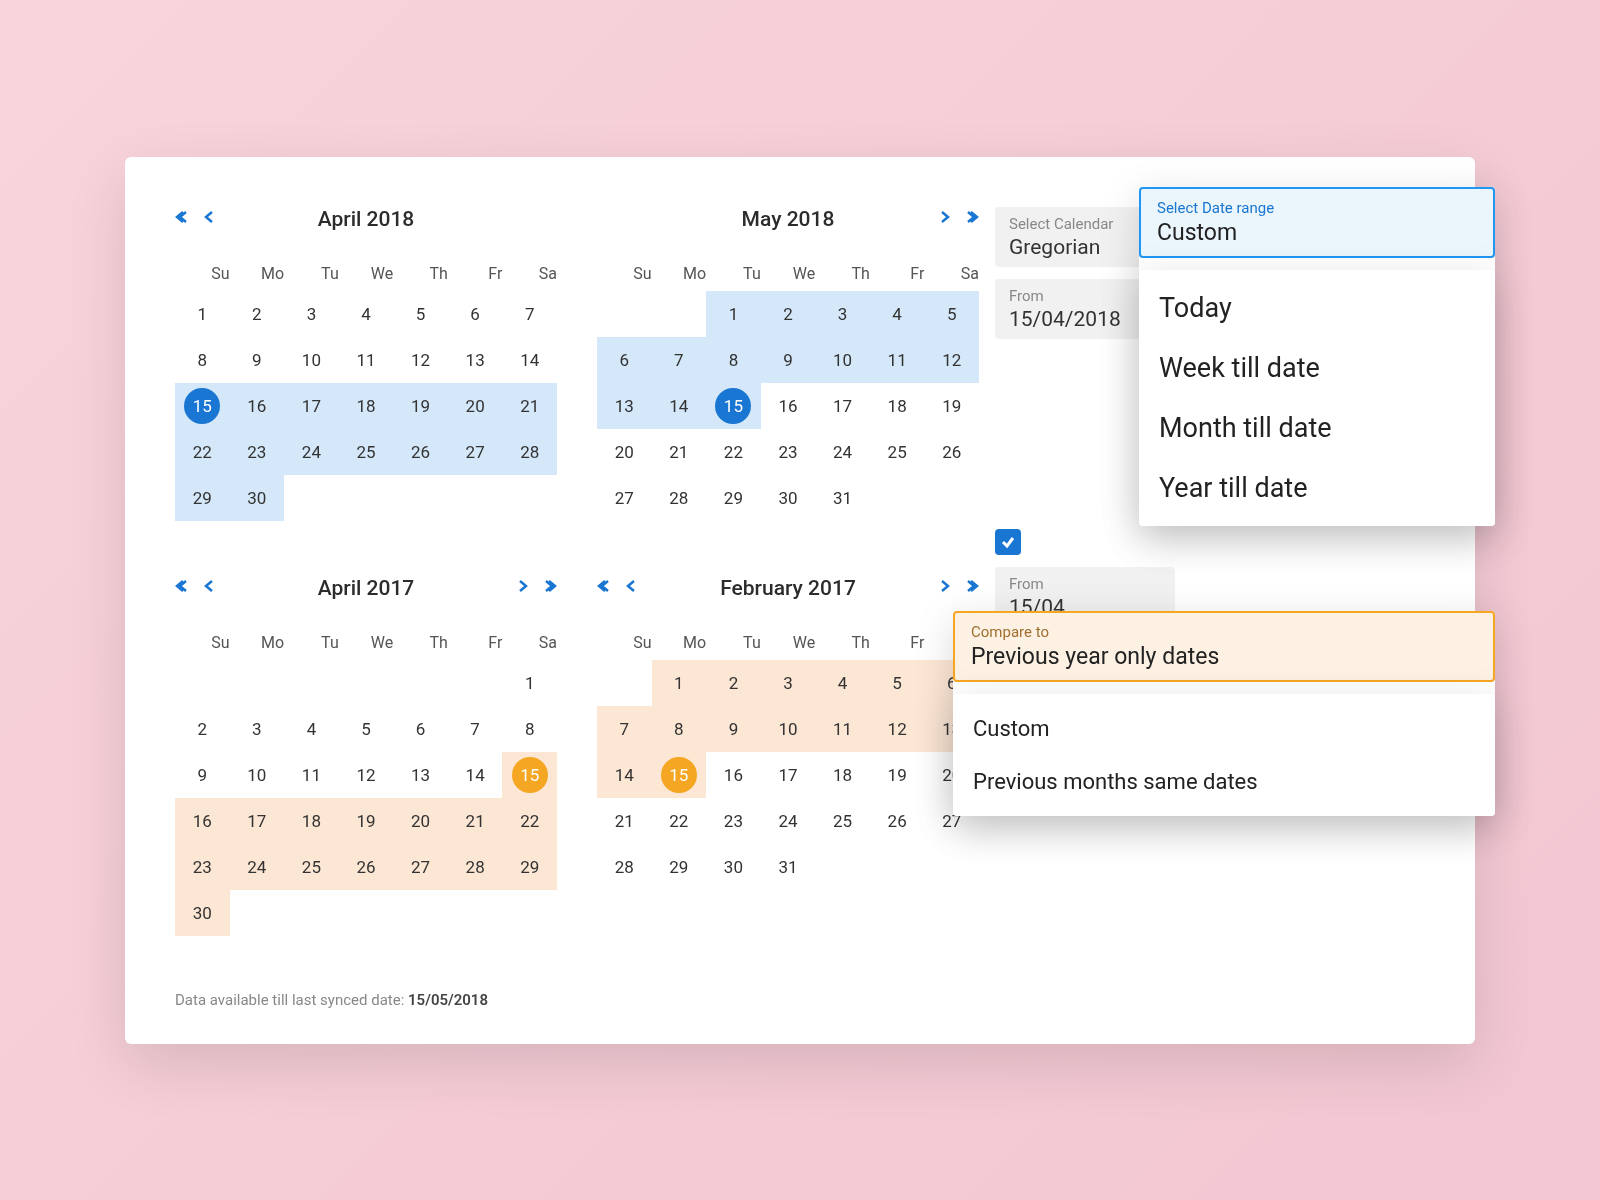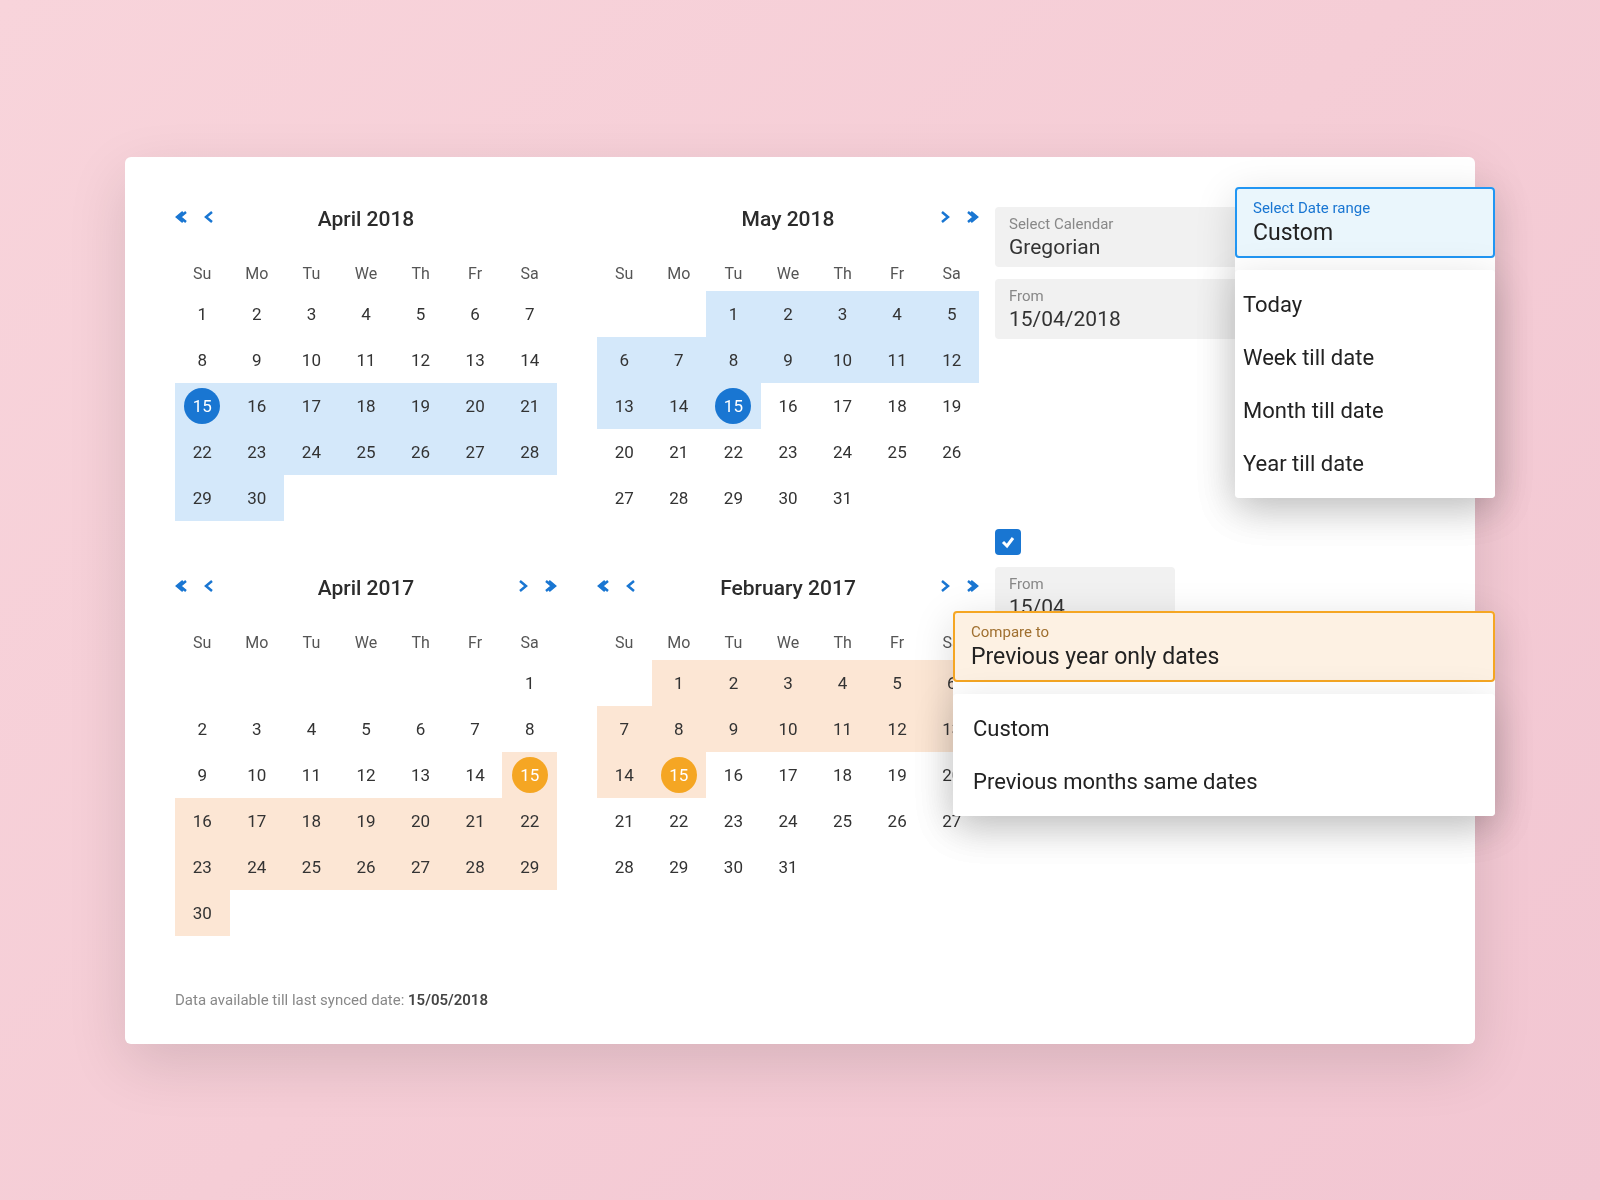--- a/index.html
+++ b/index.html
@@ -9,21 +9,21 @@
 .cal-row{display:flex;gap:40px;margin-bottom:55px}
 .cal-row:last-child{margin-bottom:0}
 .cal{flex:1}
 .cal-hdr{display:flex;align-items:center;justify-content:center;gap:18px;margin-bottom:25px;position:relative}
 .cal-hdr .nav{position:absolute;display:flex;gap:10px;color:#1976d2;cursor:pointer}
 .cal-hdr .nav.left{left:0}
 .cal-hdr .nav.right{right:0}
 .cal-hdr .nav svg{width:16px;height:16px}
 .cal-title{font-size:21px;font-weight:500;color:#2c2c2c}
 .grid{display:grid;grid-template-columns:repeat(7,1fr);gap:0}
-.dow{font-size:16px;color:#555;text-align:center;padding:8px 0;font-weight:400}
+.dow{font-size:16px;color:#555;text-align:right;padding:8px 0;font-weight:400}
 .day{font-size:17px;color:#333;text-align:center;height:46px;display:flex;align-items:center;justify-content:center;cursor:pointer;position:relative}
 .day.empty{cursor:default}
 .day.range-blue{background:#d4e8fa}
 .day.range-orange{background:#fce6d4}
 .day.sel-blue{position:relative}
 .day.sel-blue::before{content:'';position:absolute;width:36px;height:36px;background:#1976d2;border-radius:50%;z-index:0}
 .day.sel-blue span{color:#fff;z-index:1;position:relative}
 .day.sel-orange{position:relative}
 .day.sel-orange::before{content:'';position:absolute;width:36px;height:36px;background:#f5a623;border-radius:50%;z-index:0}
 .day.sel-orange span{color:#fff;z-index:1;position:relative}
@@ -38,26 +38,26 @@
 .toggle{width:44px;height:24px;background:#eee;border-radius:12px;position:relative;cursor:pointer}
 .toggle::after{content:'';position:absolute;width:20px;height:20px;background:#bbb;border-radius:50%;top:2px;left:2px}
 .toggle-label{font-size:18px;color:#333}
 .btn-row{display:flex;gap:18px;margin-top:20px}
 .btn{padding:12px 32px;border-radius:6px;font-size:19px;cursor:pointer;border:none}
 .btn-primary{background:#1976d2;color:#fff}
 .btn-secondary{background:#fff;color:#1976d2;border:2px solid #1976d2}
 .footer-note{font-size:15px;color:#888;margin-top:30px}
 .footer-note b{color:#444;font-weight:600}
 .dropdown{position:absolute;background:#fff;border-radius:4px;box-shadow:0 10px 40px rgba(0,0,0,0.15);z-index:10}
-.dd-range{top:-20px;right:-70px;width:260px}
+.dd-range{top:-20px;right:-70px;width:356px}
 .dd-range .dd-selected{background:#eaf6fc;border:2px solid #2196f3;border-radius:4px;padding:10px 16px}
 .dd-range .dd-selected .dd-label{font-size:15px;color:#1976d2}
 .dd-range .dd-selected .dd-value{font-size:23px;color:#222;margin-top:2px}
 .dd-range .dd-list{padding:8px 0;margin-top:12px;background:#fff;box-shadow:0 10px 40px rgba(0,0,0,0.15);border-radius:4px}
-.dd-range .dd-item{padding:14px 8px;font-size:22px;color:#222;cursor:pointer}
+.dd-range .dd-item{padding:14px 20px;font-size:27px;color:#222;cursor:pointer}
 .dd-compare{top:404px;right:-70px;width:542px}
 .dd-compare .dd-selected{background:#fdf1e3;border:2px solid #f5a623;border-radius:4px;padding:10px 16px}
 .dd-compare .dd-selected .dd-label{font-size:15px;color:#a07030}
 .dd-compare .dd-selected .dd-value{font-size:23px;color:#222;margin-top:2px}
 .dd-compare .dd-list{padding:8px 0;margin-top:12px;background:#fff;box-shadow:0 10px 40px rgba(0,0,0,0.15);border-radius:4px}
 .dd-compare .dd-item{padding:14px 20px;font-size:22px;color:#222;cursor:pointer}
 .fld-from2{margin-top:12px;width:180px}
 </style>
 </head>
 <body>

